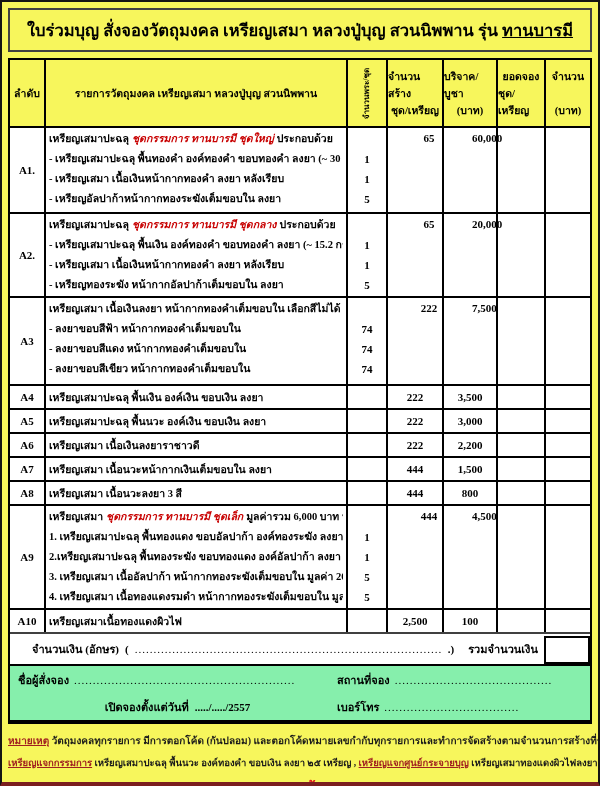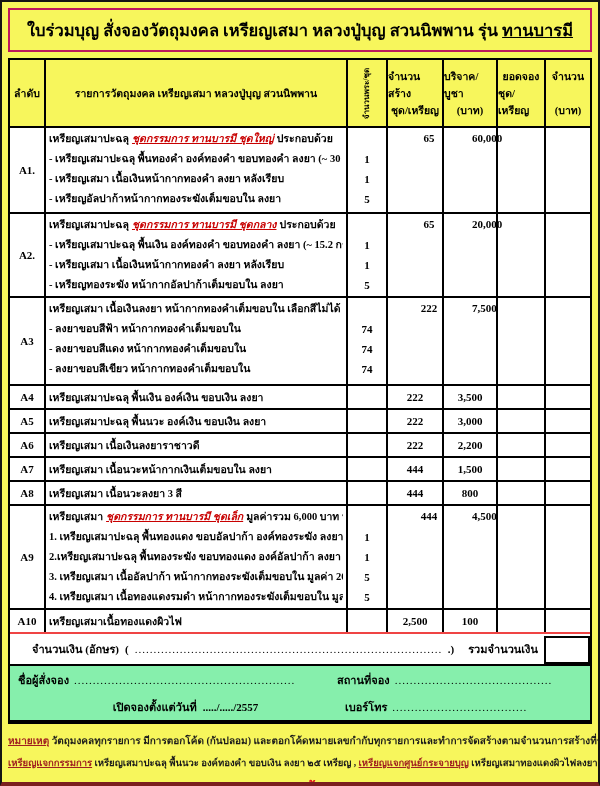--- a/index.html
+++ b/index.html
@@ -1,51 +1,51 @@
 <!DOCTYPE html>
 <html><head>
 <meta charset="utf-8">
 <style>
   html,body{margin:0;padding:0;}
   body{font-family:"Liberation Serif","DejaVu Serif",serif;}
   .page{width:600px;height:786px;box-sizing:border-box;background:#f7f65c;
         border:2px solid #141414;border-bottom:4px solid #7b1f1f;padding:6px;overflow:hidden;}
-  .titlebar{box-sizing:border-box;height:44px;border:2px solid #be185d;display:flex;
+  .titlebar{box-sizing:border-box;height:44px;border:2px solid #404040;display:flex;
         align-items:center;justify-content:center;font-size:16.5px;font-weight:bold;
         white-space:nowrap;margin-bottom:6px;color:#000;}
   .titlebar .u{text-decoration:underline;margin-left:4px;}
   .sheet{box-sizing:border-box;background:#fff;border:2px solid #000;border-bottom:4px solid #000;}
   .grid{display:grid;grid-template-columns:34px 1fr 40px 56px 54px 48px 46px;}
   .c{box-sizing:border-box;min-width:0;}
   .c+.c{border-left:2px solid #000;}
   .thead{height:66px;background:#f7f65c;}
   .hc{font-weight:bold;font-size:10.5px;display:flex;align-items:center;justify-content:center;text-align:left;}
   .two{flex-direction:column;justify-content:space-between;padding:8px 0;}
   .vert{transform:rotate(-90deg);white-space:nowrap;font-size:8px;font-weight:bold;}
   .trow{border-top:2px solid #000;background:#fff;}
   .h84{height:84px;} .h82{height:82px;} .h86{height:86px;} .h102{height:102px;} .h22{height:22px;}
   .cid{display:flex;align-items:center;justify-content:center;font-weight:bold;font-size:11px;}
   .cdesc{padding:1px 3px;font-size:10.5px;font-weight:bold;overflow:hidden;}
   .ln{height:20px;line-height:20px;white-space:nowrap;overflow:hidden;}
   .single{display:flex;align-items:center;white-space:nowrap;}
-  .red{color:#c80000;font-style:italic;text-decoration:underline;margin:0 3px;}
+  .red{color:#c80000;font-style:italic;margin:0 3px;}
   .cqty{font-size:11px;text-align:center;padding-top:1px;}
   .cqty .ln{font-weight:bold;}
   .cnum{font-size:11px;font-weight:bold;text-align:center;}
   .topv{padding-top:4px;padding-left:28px;}
   .midv{display:flex;align-items:center;justify-content:center;}
-  .totals{border-top:2px solid #ef4444;height:30px;display:flex;align-items:center;
+  .totals{border-top:2px solid #404040;height:30px;display:flex;align-items:center;
           font-size:11px;font-weight:bold;background:#fff;padding-left:22px;}
   .dots{overflow:hidden;white-space:nowrap;font-weight:normal;letter-spacing:1px;}
   .dots.grow{flex:1;margin:0 6px;}
   .totalbox{box-sizing:border-box;width:46px;height:28px;border:2px solid #000;background:#fff;margin-left:6px;align-self:flex-end;}
   .formrow{height:27px;display:flex;align-items:center;font-size:11px;background:#86efac;font-weight:bold;}
   .formrow.b{border-top:2px solid #000;}
   .fleft{flex:0 0 55%;display:flex;align-items:center;padding-left:8px;overflow:hidden;white-space:nowrap;}
-  .fleft.centered{justify-content:center;padding-left:16px;}
+  .fleft.centered{justify-content:center;padding-left:0;margin-left:8px;}
   .fright{flex:1;display:flex;align-items:center;overflow:hidden;white-space:nowrap;padding-right:6px;}
   .footer{padding-top:9px;text-align:center;color:#1a1a1a;}
   .note1{font-size:10px;font-weight:bold;white-space:nowrap;}
   .note2{font-size:9.5px;font-weight:bold;margin-top:7px;white-space:nowrap;}
   .lead{color:#a02020;text-decoration:underline;}
   .summary{font-size:15px;font-weight:bold;color:#e01d1d;margin-top:9px;white-space:nowrap;}
 </style>
 </head>
 <body>
 

